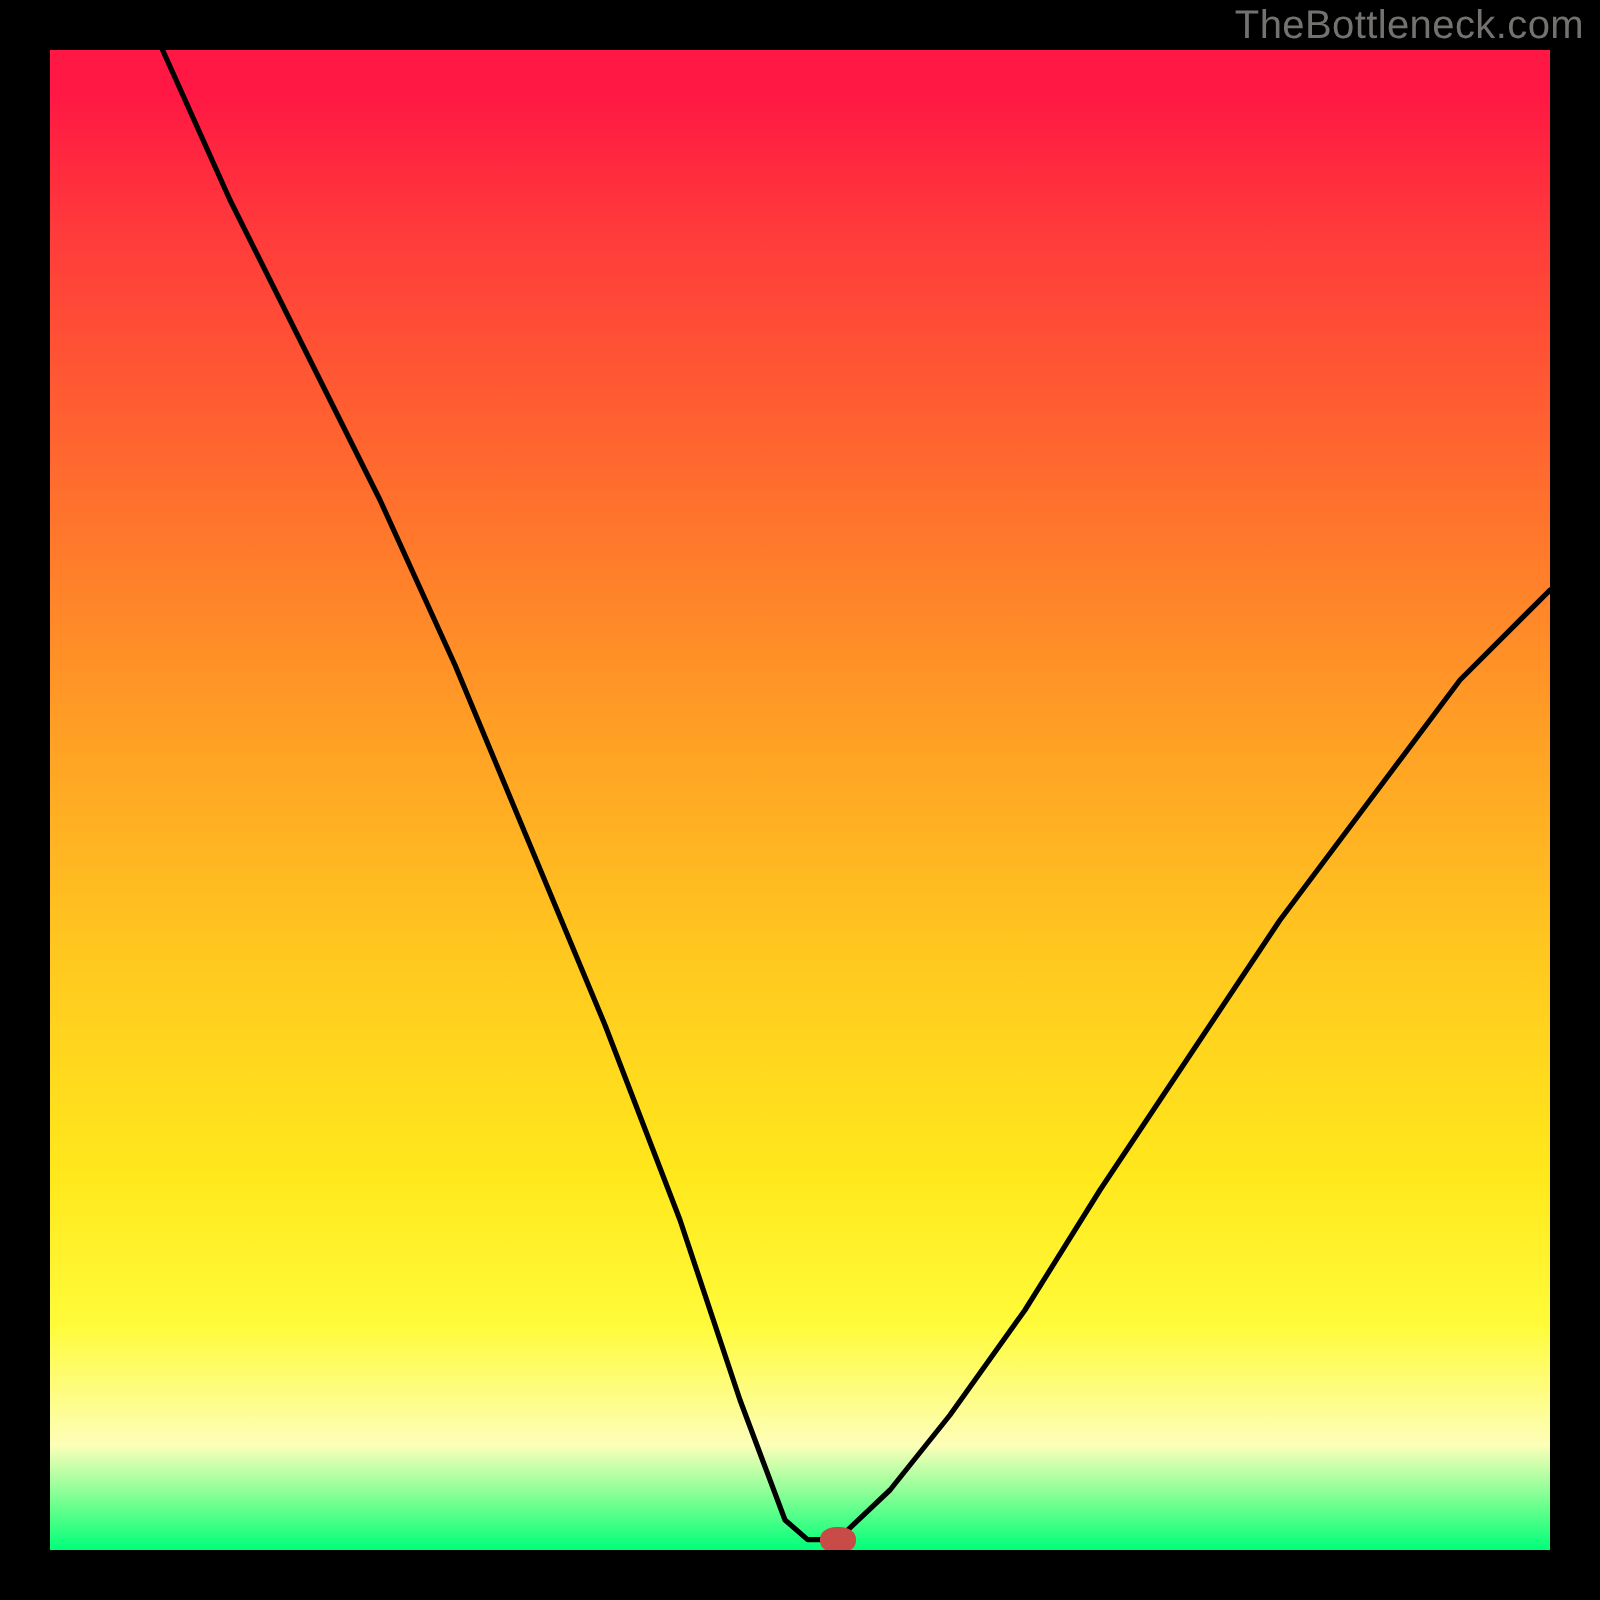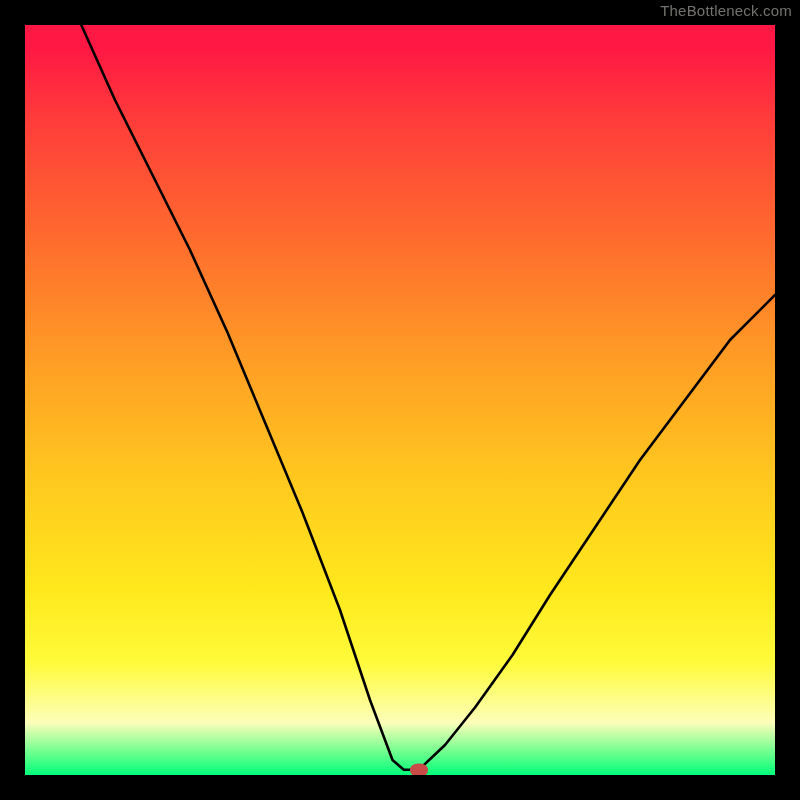--- a/index.html
+++ b/index.html
@@ -60,21 +60,21 @@
     height: 13px;
     background: #c94b47;
     border-radius: 8px / 6px;
     transform: translate(-50%, -50%);
   }
   .watermark {
     position: absolute;
     top: 2px;
     right: 8px;
     font-family: Arial, Helvetica, sans-serif;
-    font-size: 15px;
+    font-size: 20px;
     color: #73726f;
     letter-spacing: 0.2px;
   }
 </style>
 </head>
 <body>
 
 <div class="frame">
   <div class="watermark">TheBottleneck.com</div>
 

